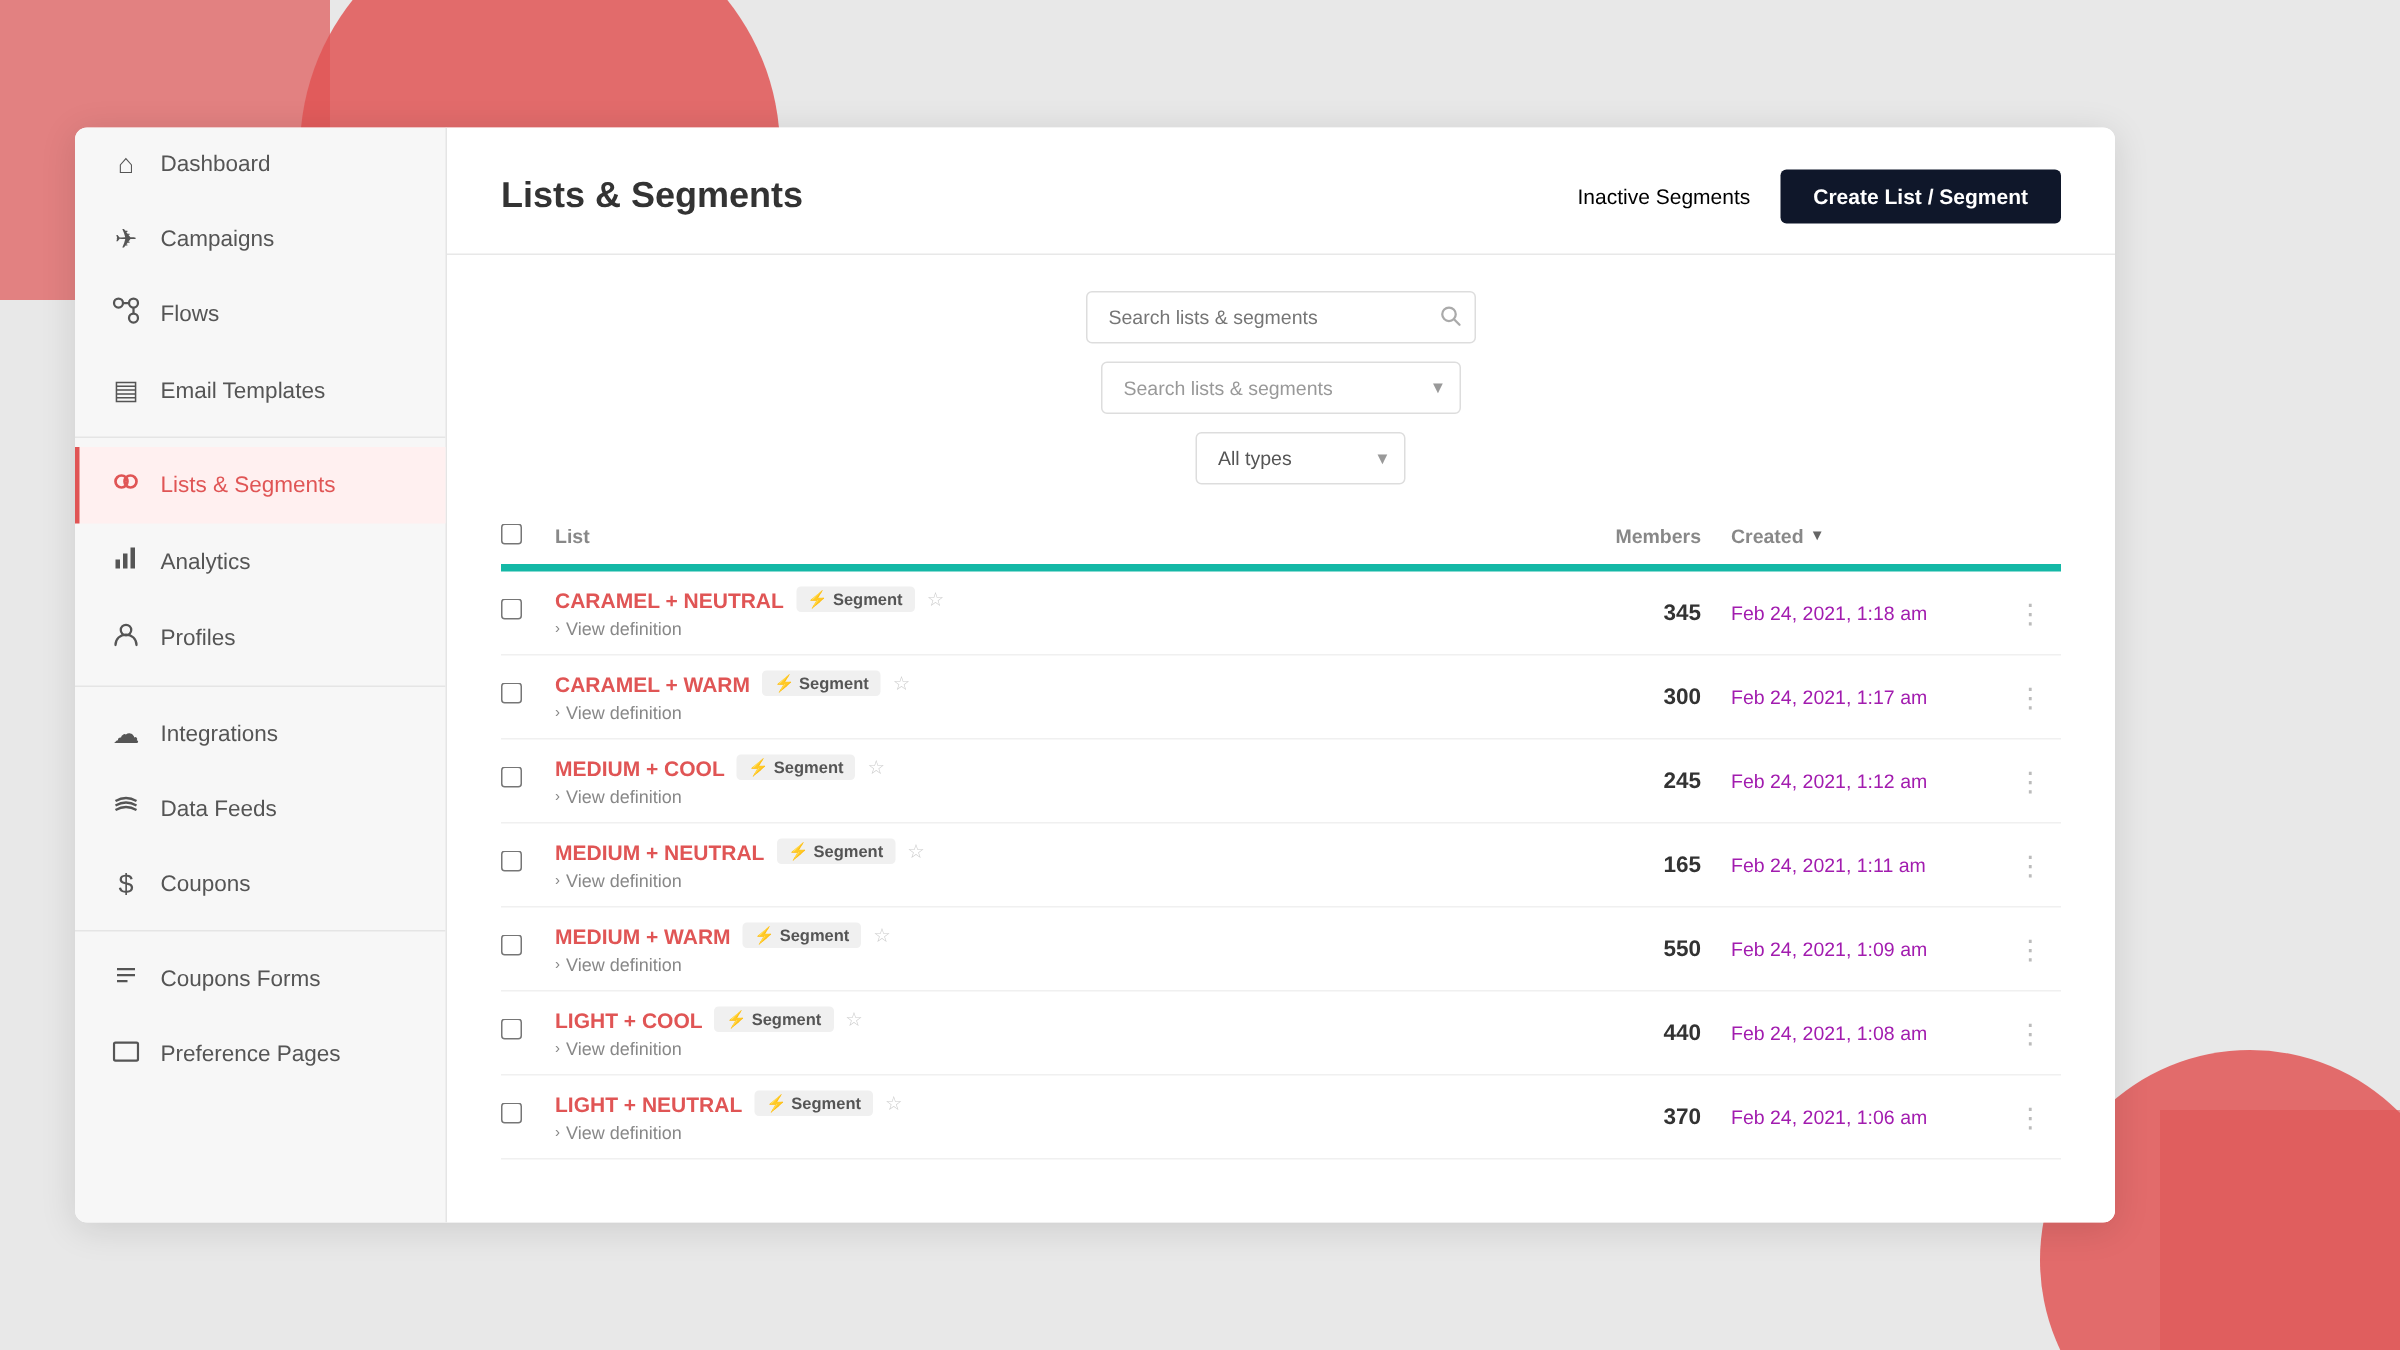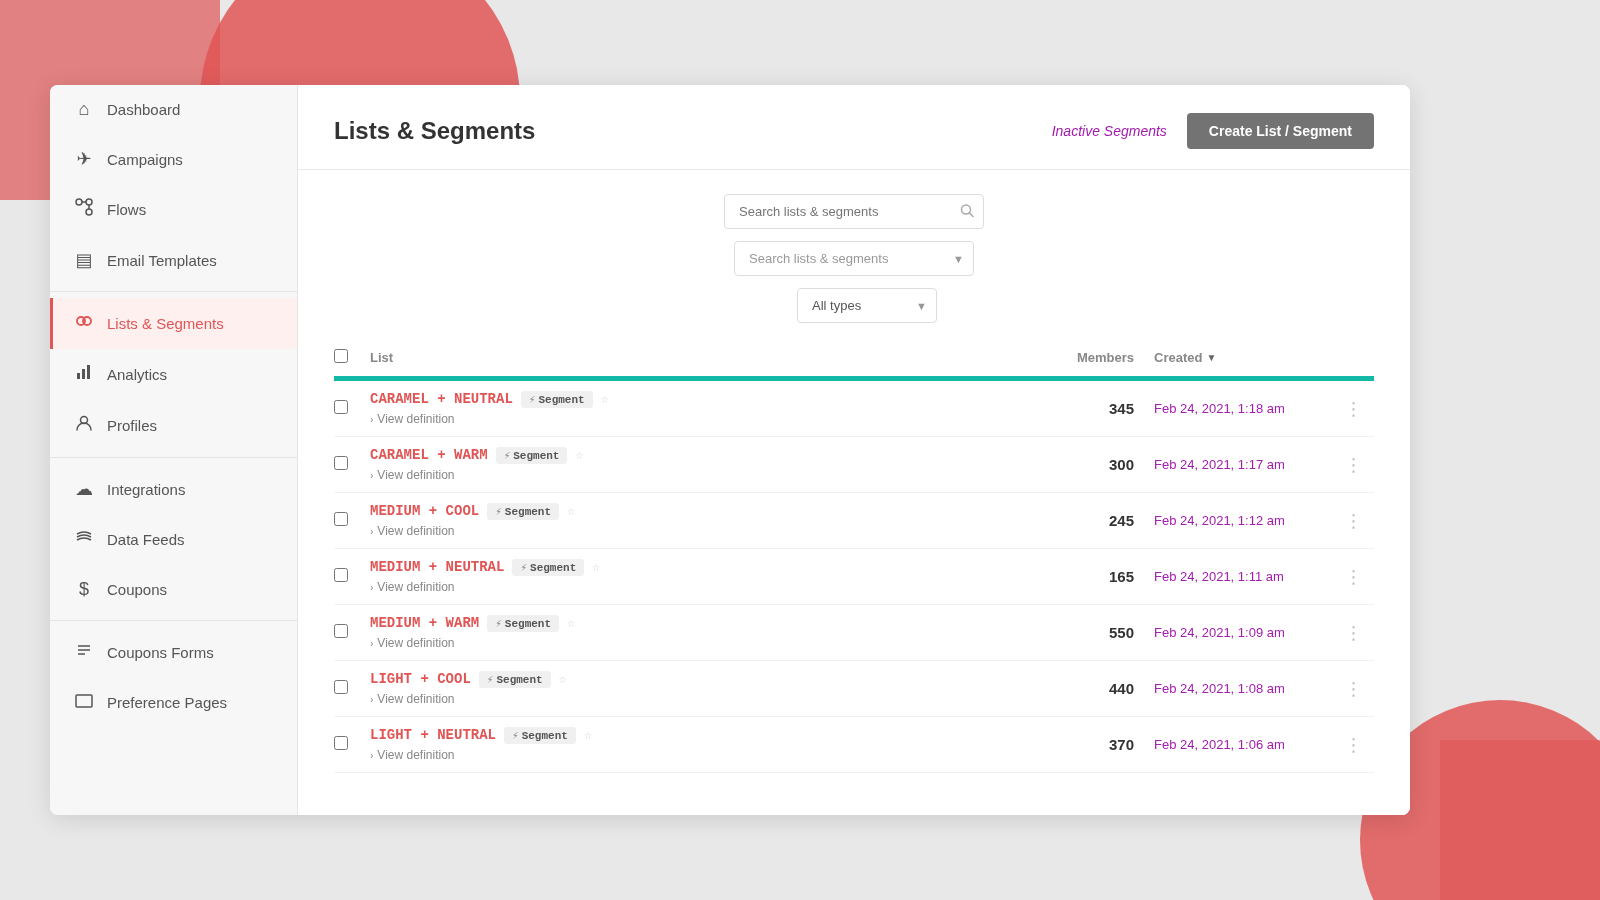--- a/index.html
+++ b/index.html
@@ -122,29 +122,28 @@
       font-size: 24px;
       font-weight: 600;
       color: #333;
     }
     .header-actions {
       display: flex;
       align-items: center;
       gap: 20px;
     }
     .inactive-segments-link {
-      color: #a21caf;
+      color: #000000;
       font-size: 14px;
       font-weight: 500;
       cursor: pointer;
       text-decoration: none;
-      font-style: italic;
     }
     .create-btn {
-      background: #737373;
+      background: #0f172a;
       color: white;
       border: none;
       border-radius: 4px;
       padding: 10px 22px;
       font-size: 14px;
       font-weight: 600;
       cursor: pointer;
       white-space: nowrap;
     }
 
@@ -237,24 +236,23 @@
     .table-row {
       display: flex;
       align-items: center;
       padding: 0;
       border-bottom: 1px solid #f0f0f0;
     }
     .row-check { width: 36px; }
     .row-info { flex: 1; padding: 10px 0; }
     .row-name-line {
       display: flex;
-      align-items: flex-start;
+      align-items: center;
       gap: 8px;
       margin-bottom: 4px;
-      font-family: Liberation Mono, monospace;
     }
     .list-name {
       font-size: 14px;
       font-weight: 600;
       color: #e05555;
       cursor: pointer;
     }
     .segment-badge {
       background: #f0f0f0;
       color: #555;

